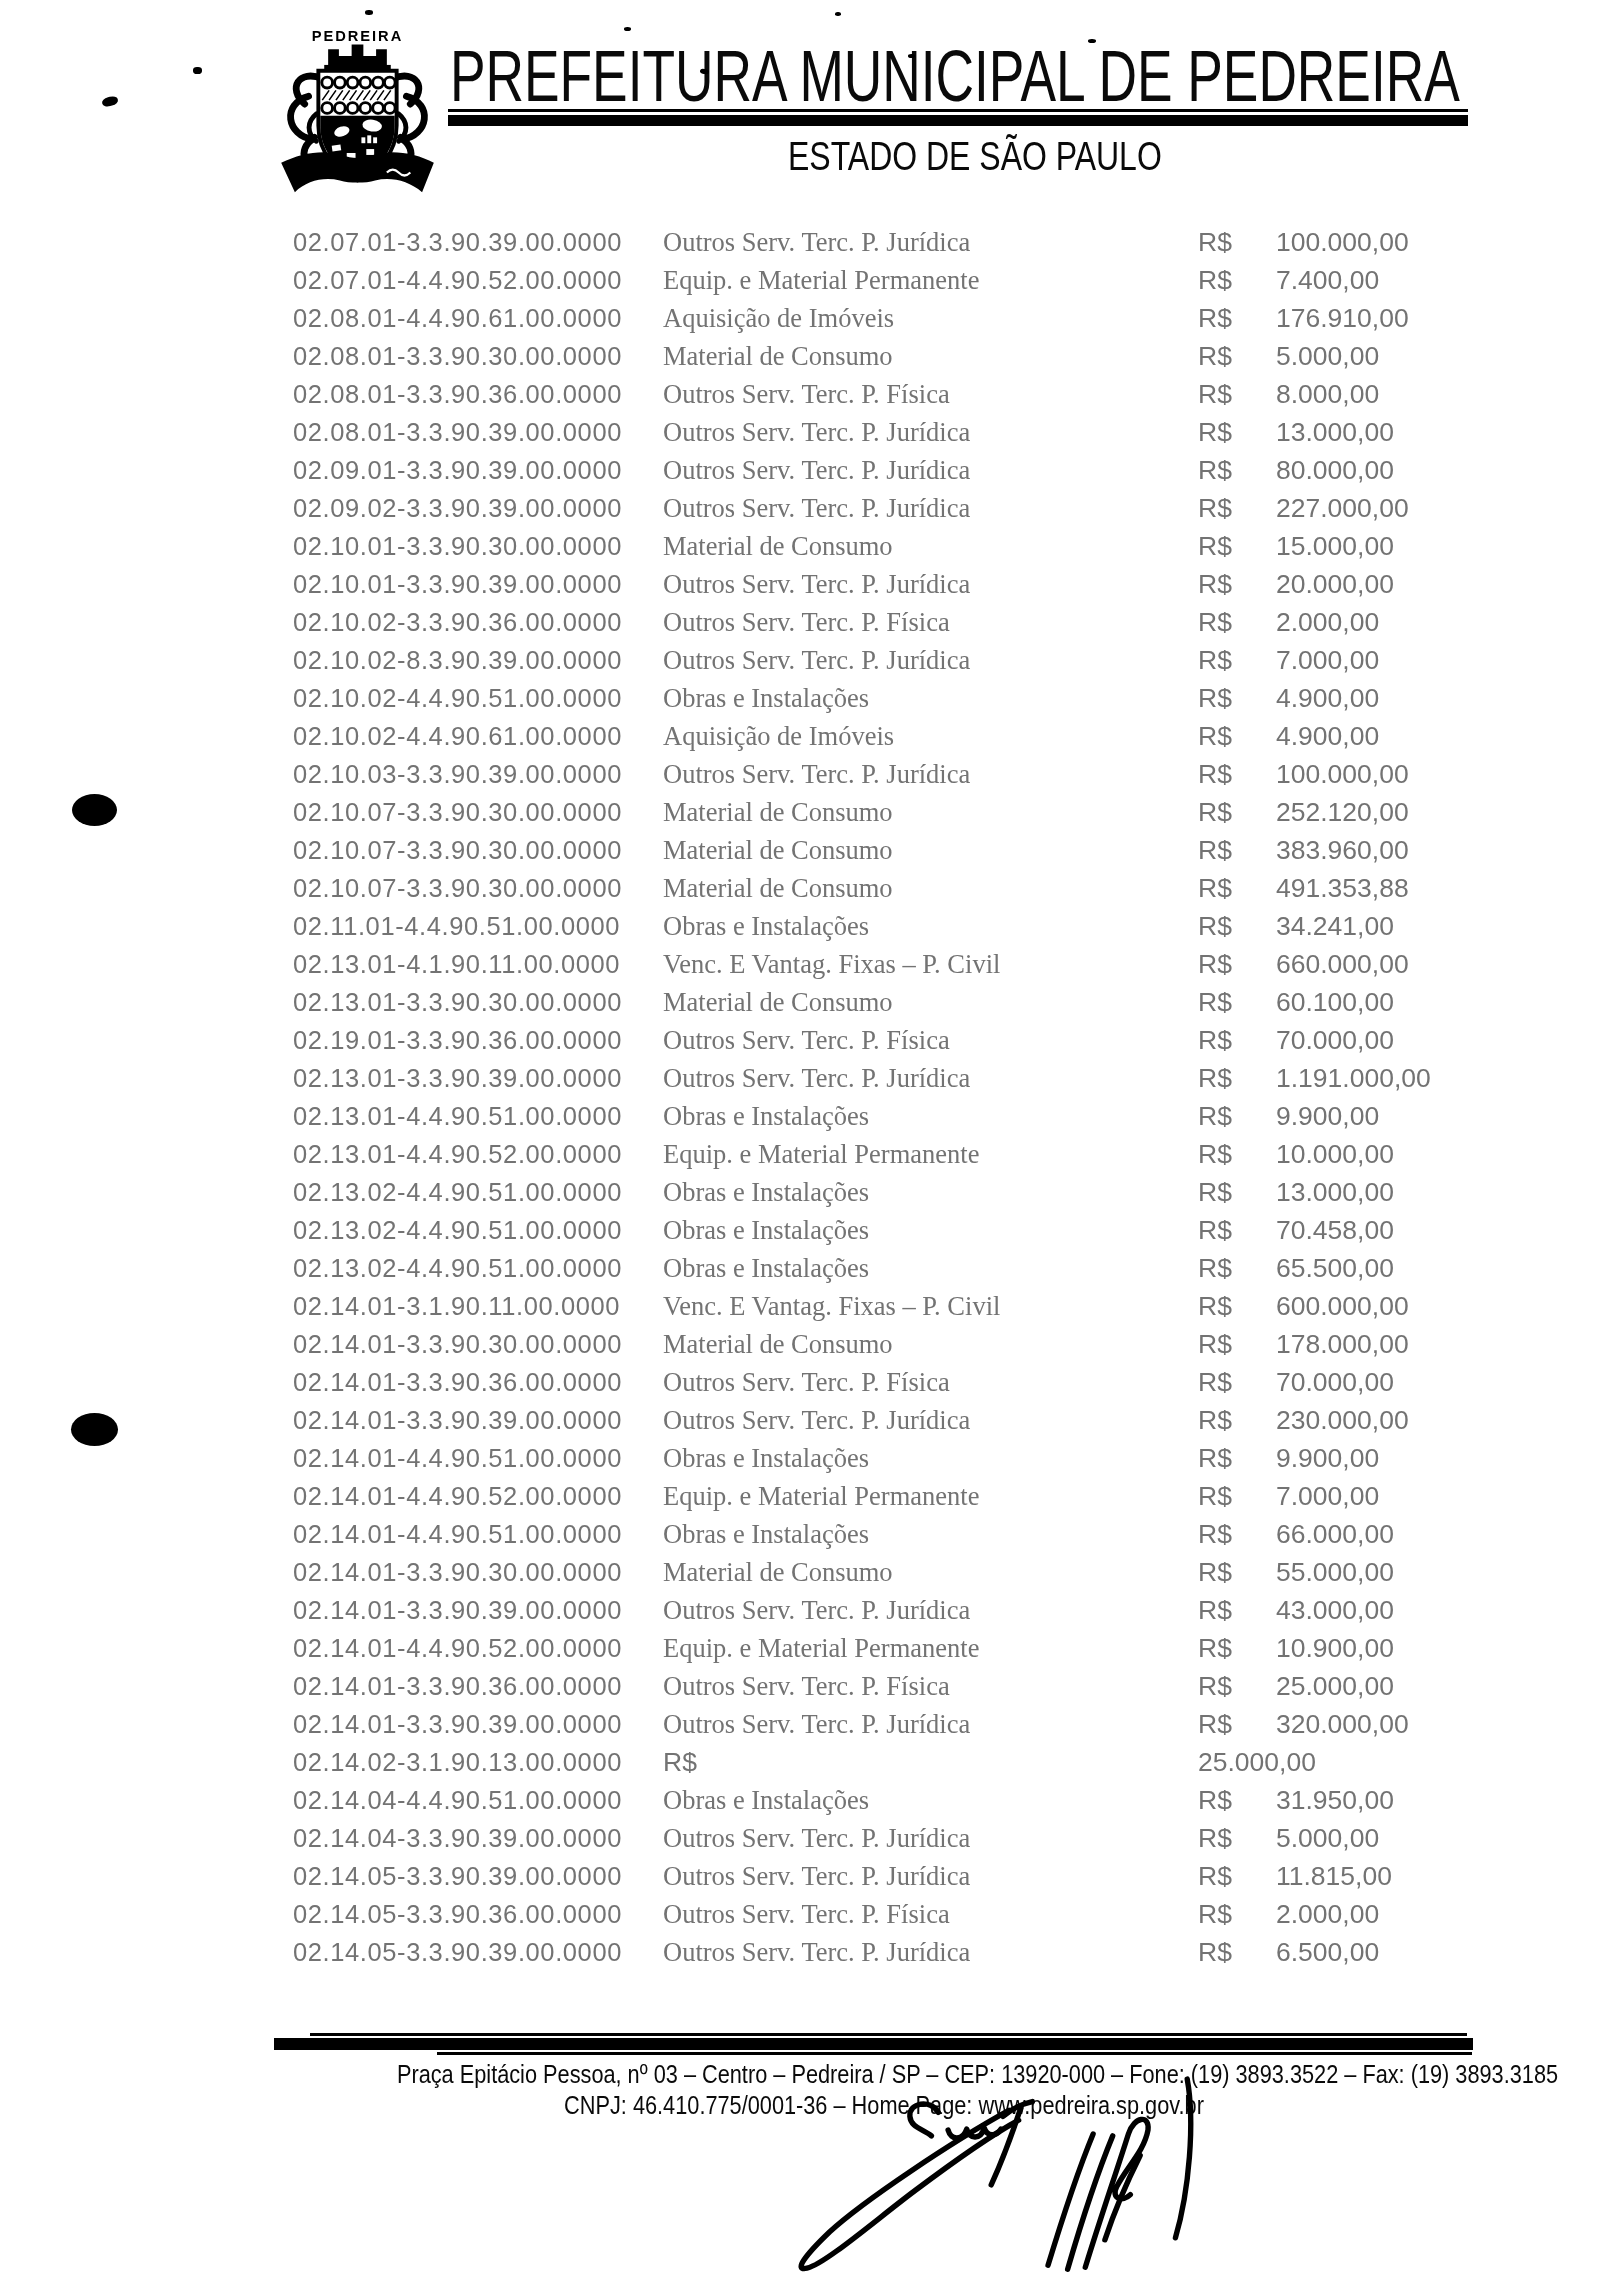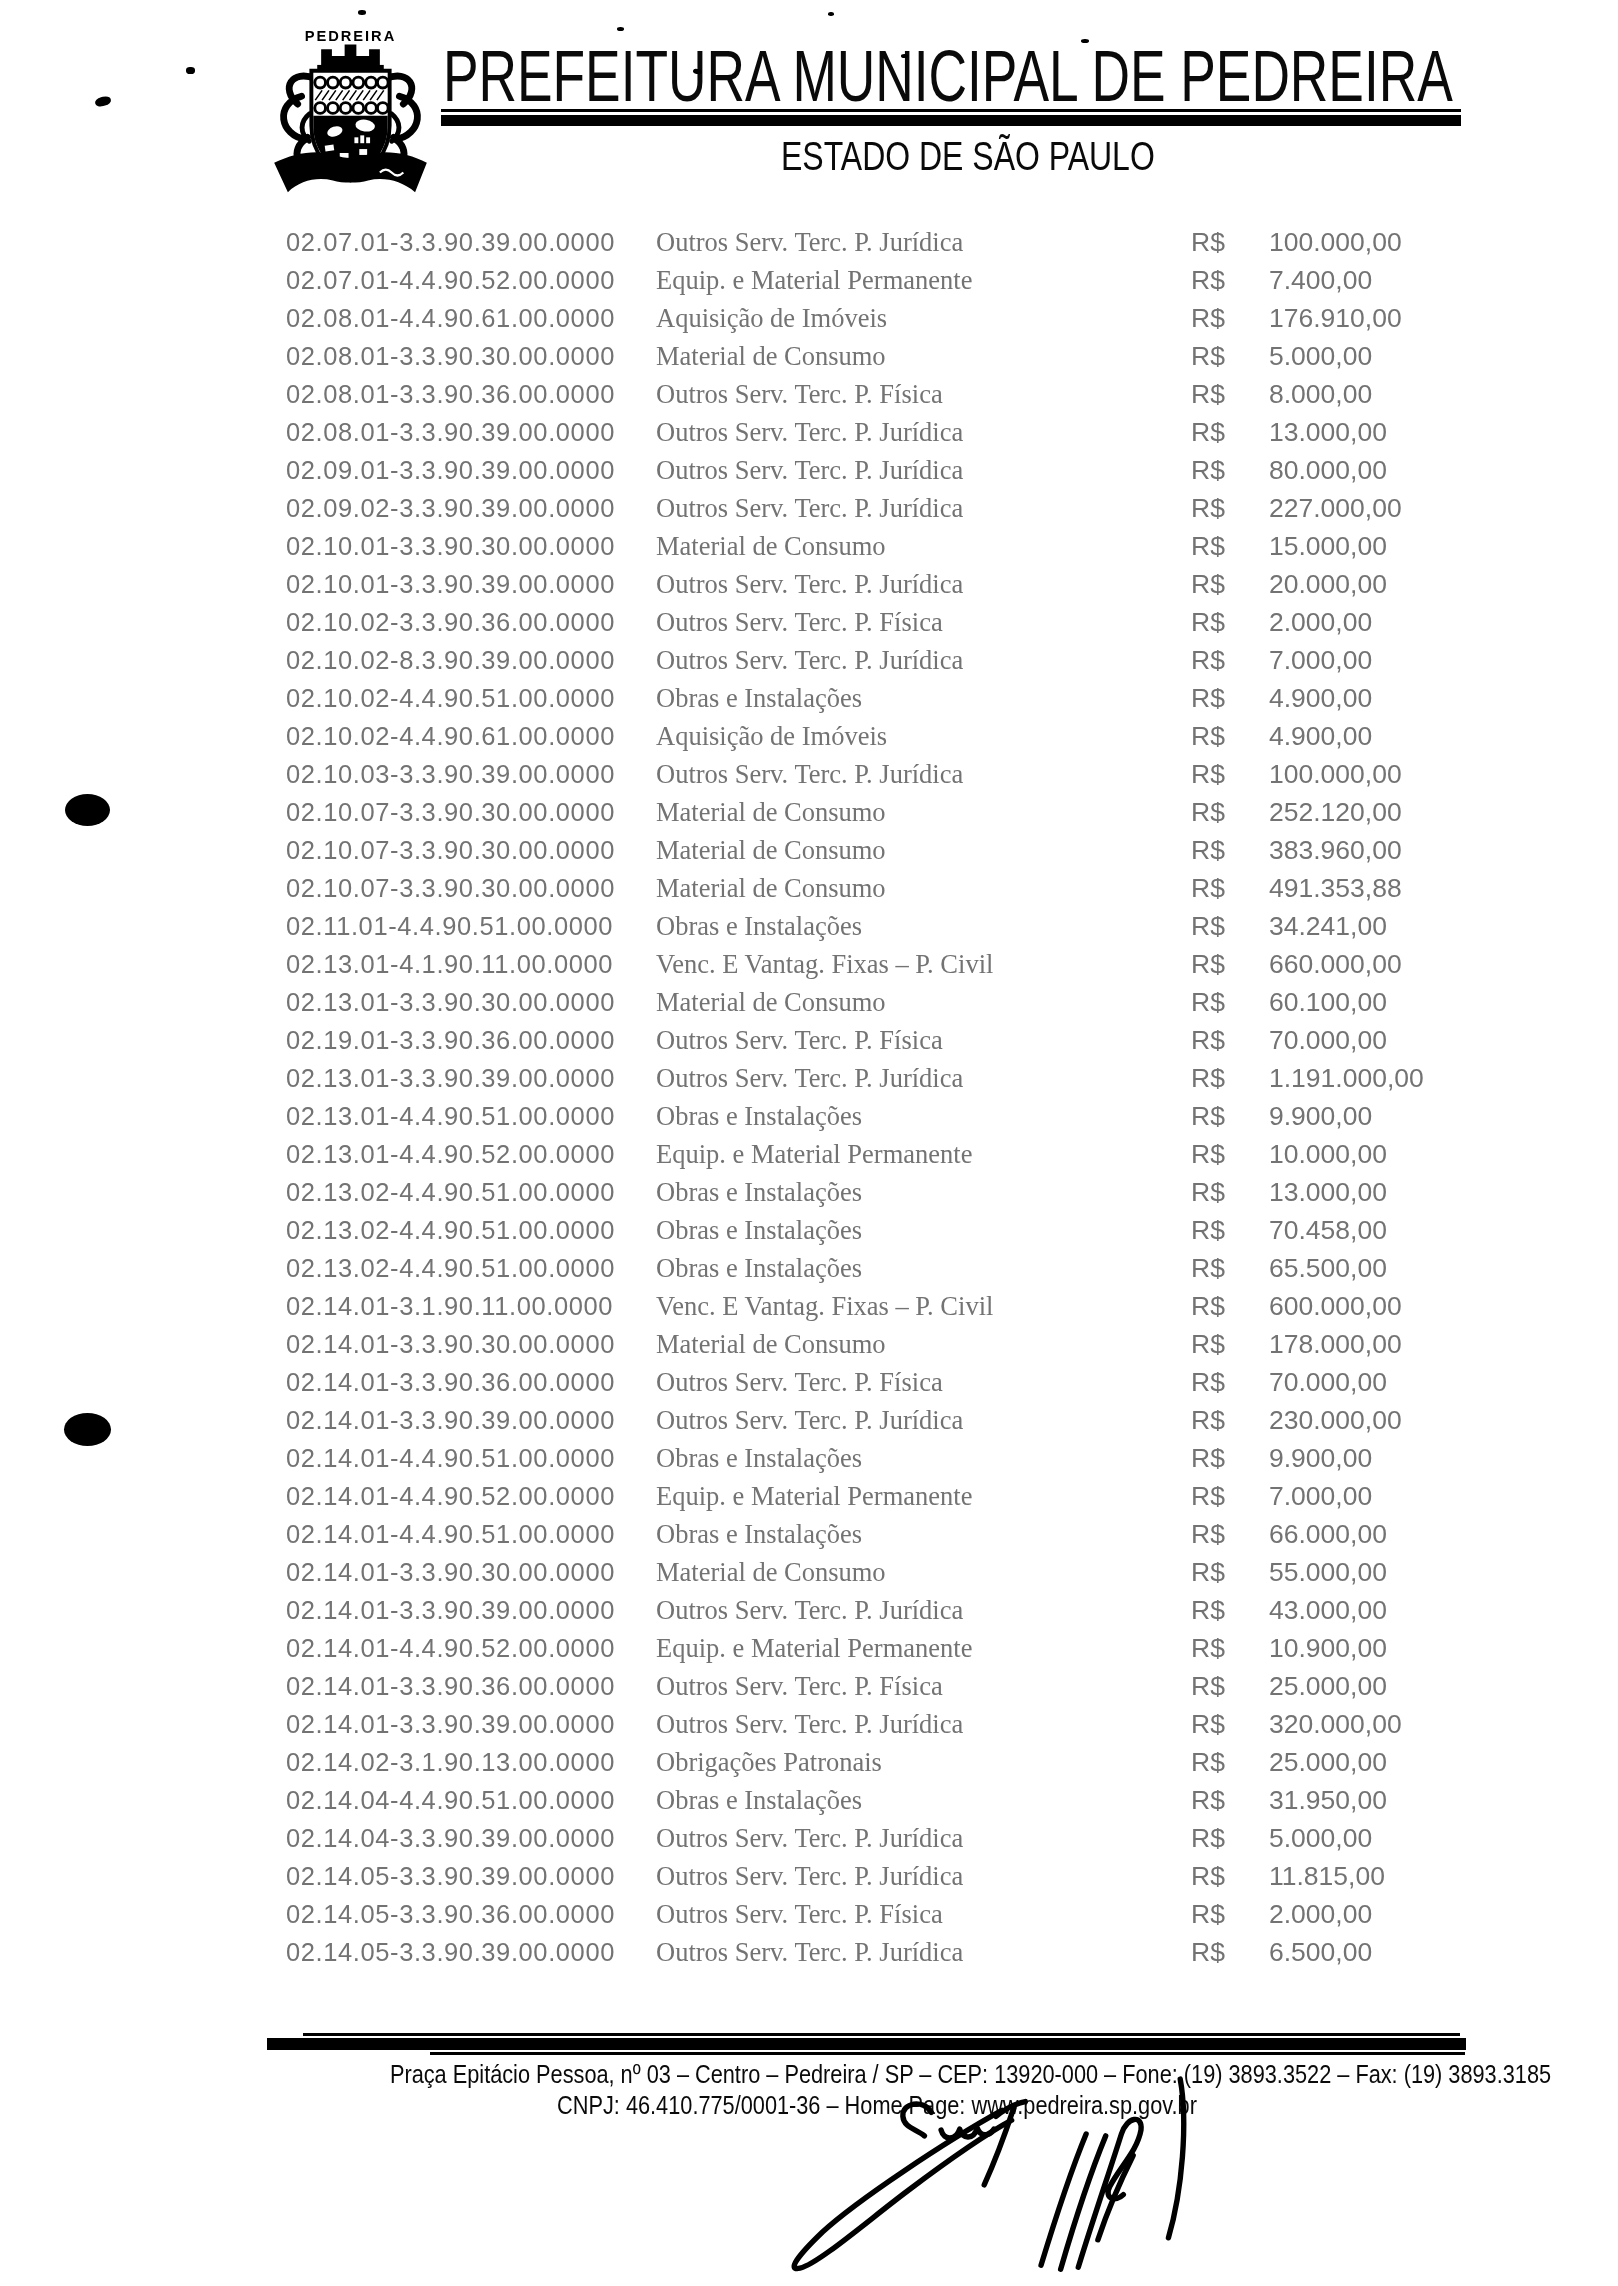--- a/index.html
+++ b/index.html
@@ -40,21 +40,21 @@
   .footer-line2{top:2090px;font-size:26.5px;transform:scale(0.82,1);transform-origin:center top;white-space:nowrap;}
   
   .punch{position:absolute;background:#000;border-radius:50%;}
   .punch-1{left:56px;top:794px;width:45px;height:32px;}
   .punch-2{left:55px;top:1413px;width:47px;height:33px;}
   .speck{position:absolute;background:#000;border-radius:45%;}
 </style>
 </head>
 <body>
 
-<div class="abs" style="left:9px;top:0;width:1280px;height:2287px;">
+<div class="abs" style="left:16px;top:0;width:1280px;height:2287px;">
 
   <svg viewBox="0 0 172 186" style="position:absolute;left:257px;top:15.7px;width:169px;height:182px;">
     <text x="86" y="26" text-anchor="middle" font-size="15" font-weight="bold" letter-spacing="2" font-family="Liberation Sans, sans-serif" fill="#000">PEDREIRA</text>
 
     <g fill="#000">
       <path d="M56,52 V34 h11 v7 h13 v-12 h12 v12 h13 v-7 h11 v18 z"></path>
       <rect x="52" y="50" width="68" height="5"></rect>
     </g>
 
     <g stroke="#000" stroke-width="7" fill="none" stroke-linecap="round">
@@ -391,21 +391,20 @@
 
   <div class="budget-row">
     <span class="c-code">02.14.01-3.3.90.39.00.0000</span>
     <span class="c-desc">Outros Serv. Terc. P. Jurídica</span>
     <span class="c-cur">R$</span>
     <span class="c-val">320.000,00</span>
   </div>
 
   <div class="budget-row">
     <span class="c-code">02.14.02-3.1.90.13.00.0000</span>
-    <span class="c-desc">Obrigações Patronais</span>
     <span class="c-cur">R$</span>
     <span class="c-val">25.000,00</span>
   </div>
 
   <div class="budget-row">
     <span class="c-code">02.14.04-4.4.90.51.00.0000</span>
     <span class="c-desc">Obras e Instalações</span>
     <span class="c-cur">R$</span>
     <span class="c-val">31.950,00</span>
   </div>

